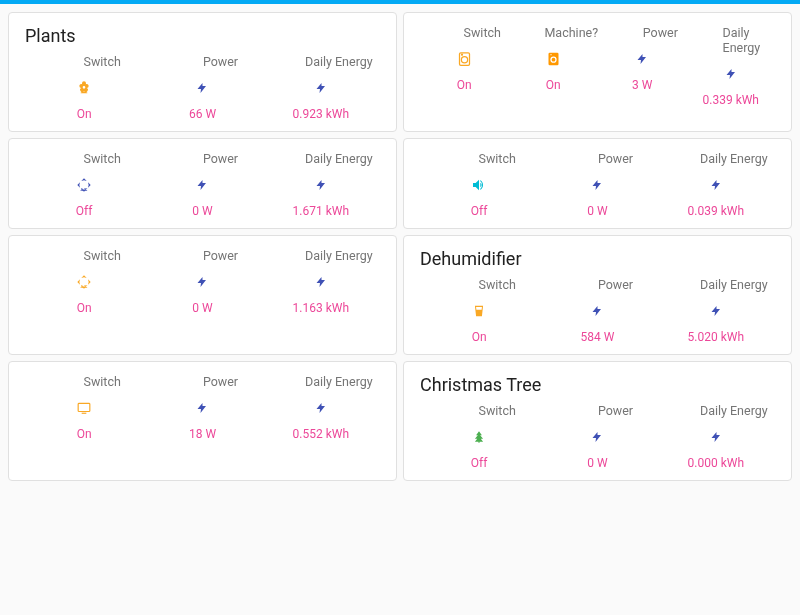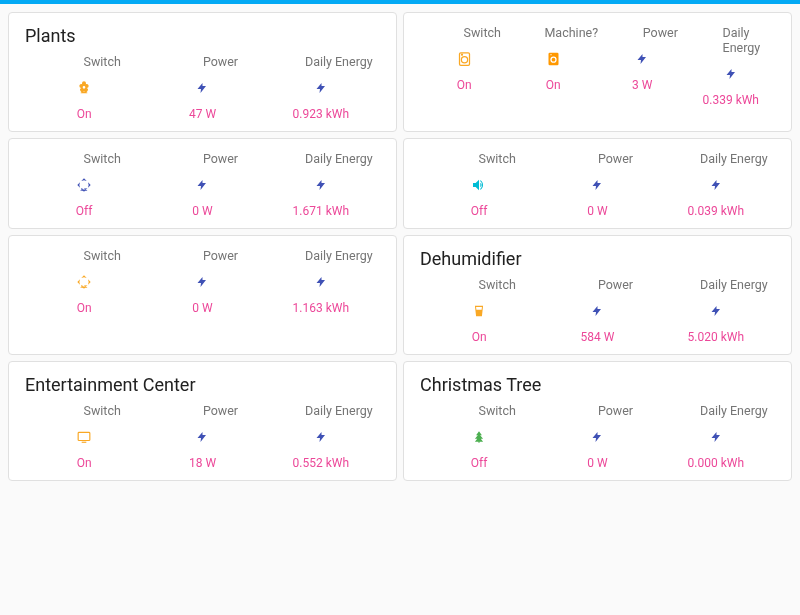--- a/index.html
+++ b/index.html
@@ -84,21 +84,21 @@
         </div>
         <div class="col-value">On</div>
       </div>
       <div class="col">
         <div class="col-header">Power</div>
         <div class="icon-slot blue">
           <svg width="12" height="16" viewBox="0 0 24 24" fill="currentColor">
               <path d="M13 2 3 14h7l-1 8 11-14h-7l0-6Z"></path>
             </svg>
         </div>
-        <div class="col-value">47 W</div>
+        <div class="col-value">66 W</div>
       </div>
       <div class="col">
         <div class="col-header">Daily Energy</div>
         <div class="icon-slot blue">
           <svg width="12" height="16" viewBox="0 0 24 24" fill="currentColor">
               <path d="M13 2 3 14h7l-1 8 11-14h-7l0-6Z"></path>
             </svg>
         </div>
         <div class="col-value">0.923 kWh</div>
       </div>
@@ -276,21 +276,20 @@
           <svg width="12" height="16" viewBox="0 0 24 24" fill="currentColor">
               <path d="M13 2 3 14h7l-1 8 11-14h-7l0-6Z"></path>
             </svg>
         </div>
         <div class="col-value">5.020 kWh</div>
       </div>
     </div>
   </div>
 
   <div class="card">
-    <div class="card-title">Entertainment Center</div>
     <div class="cols">
       <div class="col">
         <div class="col-header">Switch</div>
         <div class="icon-slot yellow">
           <svg width="18" height="14" viewBox="0 0 24 24" fill="none" stroke="currentColor" stroke-width="2">
               <rect x="2" y="4" width="20" height="14" rx="1.5"></rect>
               <line x1="8" y1="21" x2="16" y2="21"></line>
             </svg>
         </div>
         <div class="col-value">On</div>

